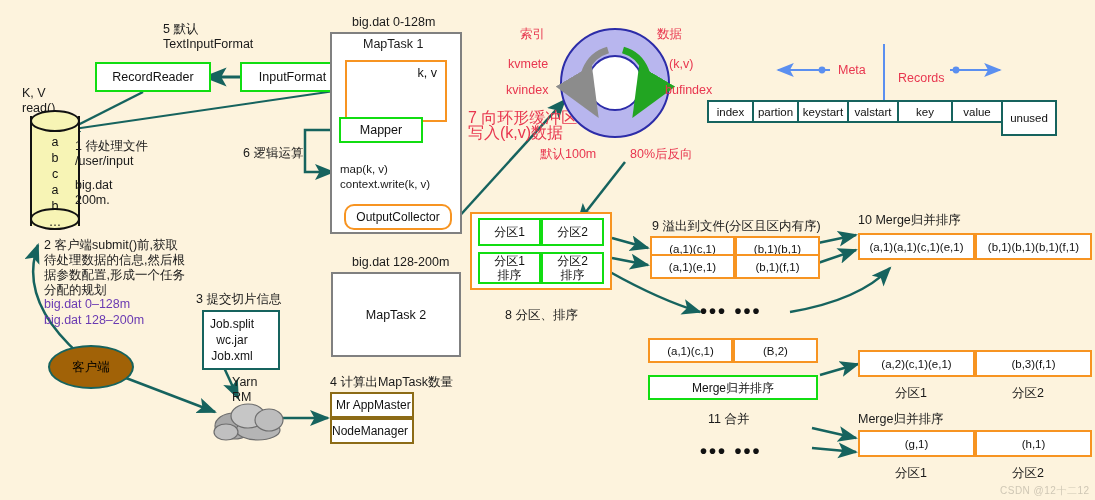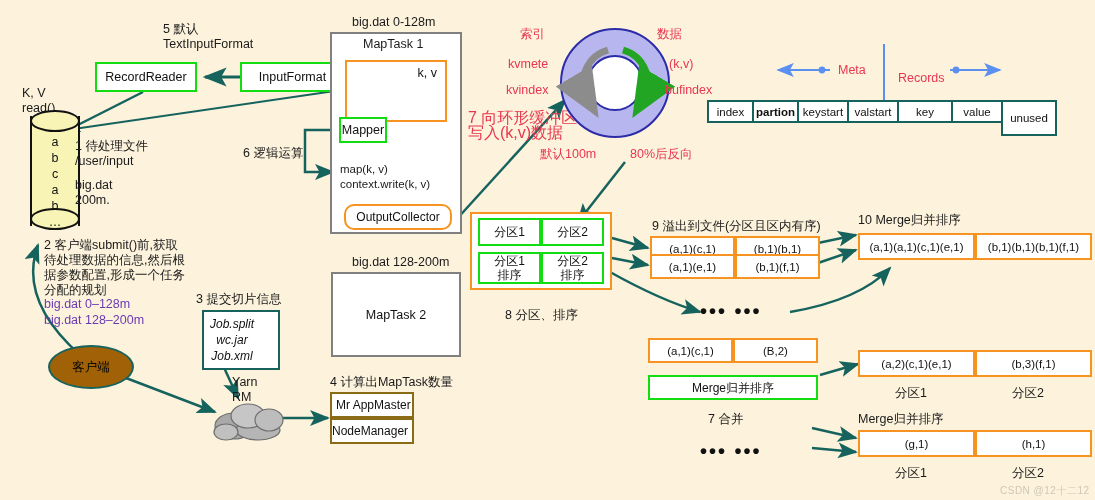--- a/index.html
+++ b/index.html
@@ -25,21 +25,21 @@
     position:absolute;
     background:#ffffff;
     box-sizing:border-box;
     display:flex;align-items:center;justify-content:center;
     font-size:12.5px;color:#111;
     text-align:center;
     line-height:14px;
   }
   .green{border:2.5px solid #11dd11;}
   .orange{border:2.5px solid #f79421;}
-  .teal{border:2px solid #16635e;font-style:italic;}
+  .teal{border:2px solid #16635e;}
   .gray{border:2.5px solid #808080;}
   .darkyellow{border:2.5px solid #8c6b16;}
   .red{color:#e8364f;}
   .purple{color:#6a3ab2;}
   svg{position:absolute;left:0;top:0;overflow:visible;pointer-events:none;}
   .cell{
     position:absolute;
     background:#fff;
     border:2px solid #16635e;
     box-sizing:border-box;
@@ -151,21 +151,21 @@
     <circle cx="822" cy="70" r="3.4" fill="#5b8ff0"></circle>
     <line x1="950" y1="70" x2="1000" y2="70" stroke="#5b8ff0" stroke-width="2.2" marker-end="url(#ahb)"></line>
     <circle cx="956" cy="70" r="3.4" fill="#5b8ff0"></circle>
 
     <line x1="884" y1="44" x2="884" y2="100" stroke="#5b8ff0" stroke-width="2"></line>
   </svg>
 
   <div class="txt" style="left:163px;top:22px;text-align:left;">5 默认
 TextInputFormat</div>
 
-  <div class="box green" style="left:95px;top:62px;width:102px;height:30px;">RecordReader</div>
+  <div class="box green" style="left:95px;top:62px;width:116px;height:30px;">RecordReader</div>
 
   <div class="box green" style="left:240px;top:62px;width:105px;height:30px;">InputFormat</div>
 
   <div class="txt" style="left:22px;top:86px;">K, V
 read()</div>
 
   <div class="abs" style="left:30px;top:110px;width:50px;height:120px;">
     <div class="cyl-body" style="left:0;top:6px;width:50px;height:110px;border-radius:0;border-left:2.5px solid #111;border-right:2.5px solid #111;border-top:none;border-bottom:none;"></div>
     <div class="abs" style="left:0;top:0;width:50px;height:22px;background:#f7f4b5;border:2.5px solid #111;border-radius:50%;box-sizing:border-box;"></div>
     <div class="abs" style="left:0;top:98px;width:50px;height:22px;background:#f7f4b5;border:2.5px solid #111;border-radius:50%;box-sizing:border-box;"></div>
@@ -211,21 +211,21 @@
   <div class="box darkyellow" style="left:330px;top:418px;width:84px;height:26px;justify-content:flex-start;font-size:12px;">NodeManager</div>
 
   <div class="txt" style="left:352px;top:15px;">big.dat 0-128m</div>
   <div class="box gray" style="left:330px;top:32px;width:132px;height:202px;background:#fff;"></div>
   <div class="txt" style="left:363px;top:37px;">MapTask 1</div>
 
   <div class="box orange" style="left:345px;top:60px;width:102px;height:62px;background:#fff;align-items:flex-start;justify-content:flex-end;padding:4px 8px 0 0;">
     <span>k, v</span>
   </div>
 
-  <div class="box green" style="left:339px;top:117px;width:48px;height:26px;">Mapper</div>
+  <div class="box green" style="left:339px;top:117px;width:84px;height:26px;">Mapper</div>
 
   <div class="txt" style="left:340px;top:162px;font-size:11.5px;line-height:15px;">map(k, v)
 context.write(k, v)</div>
 
   <div class="box orange" style="left:344px;top:204px;width:108px;height:26px;font-size:12px;border-radius:10px;">OutputCollector</div>
 
   <div class="txt" style="left:243px;top:146px;">6 逻辑运算</div>
 
   <div class="txt" style="left:352px;top:255px;">big.dat 128-200m</div>
   <div class="box gray" style="left:331px;top:272px;width:130px;height:85px;">MapTask 2</div>
@@ -257,21 +257,21 @@
   <div class="txt red" style="left:669px;top:57px;">(k,v)</div>
   <div class="txt red" style="left:665px;top:83px;">bufindex</div>
   <div class="txt red" style="left:540px;top:147px;">默认100m</div>
   <div class="txt red" style="left:630px;top:147px;">80%后反向</div>
 
   <div class="txt red" style="left:838px;top:63px;">Meta</div>
   <div class="txt red" style="left:898px;top:63px;margin-top:8px;">Records</div>
 
   <div class="abs" style="left:707px;top:100px;height:23px;display:flex;">
     <div class="cell" style="position:relative;width:47px;height:23px;">index</div>
-    <div class="cell" style="position:relative;width:47px;height:23px;margin-left:-2px;font-weight:bold;">partion</div>
+    <div class="cell" style="position:relative;width:47px;height:23px;margin-left:-2px;">partion</div>
     <div class="cell" style="position:relative;width:52px;height:23px;margin-left:-2px;">keystart</div>
     <div class="cell" style="position:relative;width:52px;height:23px;margin-left:-2px;">valstart</div>
     <div class="cell" style="position:relative;width:56px;height:23px;margin-left:-2px;">key</div>
     <div class="cell" style="position:relative;width:52px;height:23px;margin-left:-2px;">value</div>
     <div class="cell" style="position:relative;width:56px;height:36px;margin-left:-2px;">unused</div>
   </div>
 
   <div class="box orange" style="left:470px;top:212px;width:142px;height:78px;background:#fff;"></div>
   <div class="box green" style="left:478px;top:218px;width:63px;height:28px;font-size:12px;">分区1</div>
   <div class="box green" style="left:541px;top:218px;width:63px;height:28px;font-size:12px;">分区2</div>
@@ -288,21 +288,21 @@
   <div class="box orange" style="left:735px;top:254px;width:85px;height:25px;font-size:11.5px;">(b,1)(f,1)</div>
   <div class="dots" style="left:700px;top:300px;">•••  •••</div>
 
   <div class="txt" style="left:858px;top:213px;">10 Merge归并排序</div>
   <div class="box orange" style="left:858px;top:233px;width:117px;height:27px;font-size:11.5px;">(a,1)(a,1)(c,1)(e,1)</div>
   <div class="box orange" style="left:975px;top:233px;width:117px;height:27px;font-size:11.5px;">(b,1)(b,1)(b,1)(f,1)</div>
 
   <div class="box orange" style="left:648px;top:338px;width:85px;height:25px;font-size:11.5px;">(a,1)(c,1)</div>
   <div class="box orange" style="left:733px;top:338px;width:85px;height:25px;font-size:11.5px;">(B,2)</div>
   <div class="box green" style="left:648px;top:375px;width:170px;height:25px;font-size:12px;">Merge归并排序</div>
-  <div class="txt" style="left:708px;top:412px;">7 合并</div>
+  <div class="txt" style="left:708px;top:412px;">11 合并</div>
   <div class="dots" style="left:700px;top:440px;">•••  •••</div>
 
   <div class="box orange" style="left:858px;top:350px;width:117px;height:27px;font-size:11.5px;">(a,2)(c,1)(e,1)</div>
   <div class="box orange" style="left:975px;top:350px;width:117px;height:27px;font-size:11.5px;">(b,3)(f,1)</div>
   <div class="txt" style="left:895px;top:386px;">分区1</div>
   <div class="txt" style="left:1012px;top:386px;">分区2</div>
 
   <div class="txt" style="left:858px;top:412px;">Merge归并排序</div>
   <div class="box orange" style="left:858px;top:430px;width:117px;height:27px;font-size:11.5px;">(g,1)</div>
   <div class="box orange" style="left:975px;top:430px;width:117px;height:27px;font-size:11.5px;">(h,1)</div>

